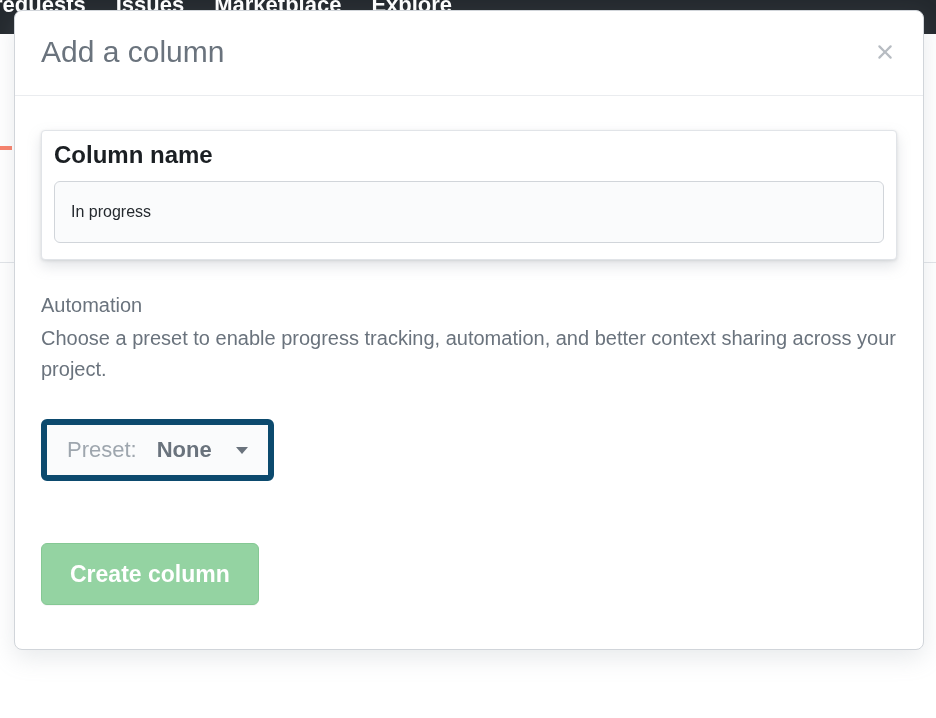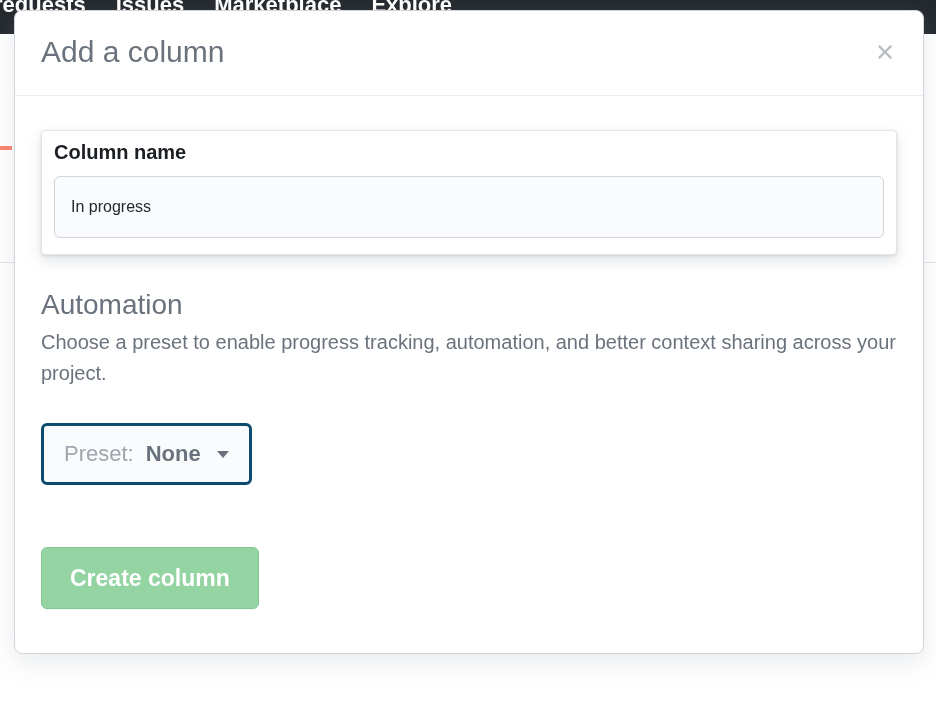--- a/index.html
+++ b/index.html
@@ -89,61 +89,61 @@
     }
     .name-card {
       margin-top: 34px;
       background: #fff;
       border: 1px solid #e1e4e8;
       border-radius: 4px;
       box-shadow: 0 6px 14px rgba(140,149,159,0.25), 0 1px 3px rgba(27,31,35,0.12);
       padding: 10px 12px 16px 12px;
     }
     .name-label {
-      font-size: 20px;
+      font-size: 24px;
       font-weight: 600;
       color: #1b1f23;
       margin-bottom: 12px;
       display: block;
     }
     .name-input {
       width: 100%;
       height: 62px;
       padding: 0 16px;
       font-size: 16px;
       color: #24292e;
       background: #fafbfc;
       border: 1px solid #d1d5da;
       border-radius: 6px;
       outline: none;
     }
     .automation-heading {
       margin-top: 34px;
-      font-size: 28px;
+      font-size: 20px;
       font-weight: 400;
       color: #6a737d;
     }
     .automation-desc {
       margin-top: 6px;
       font-size: 20px;
       line-height: 1.55;
       color: #6a737d;
     }
     .preset-btn {
       margin-top: 34px;
       display: inline-flex;
       align-items: center;
       height: 62px;
       padding: 0 20px;
       font-size: 22px;
       background: #fafbfc;
-      border: 3px solid #0c4a6e;
+      border: 6px solid #0c4a6e;
       border-radius: 6px;
       cursor: pointer;
-      gap: 8px;
+      gap: 16px;
     }
     .preset-label { color: #9ea6ae; font-weight: 400; }
     .preset-value { color: #6a737d; font-weight: 600; margin-left: 4px; text-align: right; }
     .caret {
       margin-left: 8px;
       width: 0; height: 0;
       border-left: 6px solid transparent;
       border-right: 6px solid transparent;
       border-top: 7px solid #6a737d;
     }

